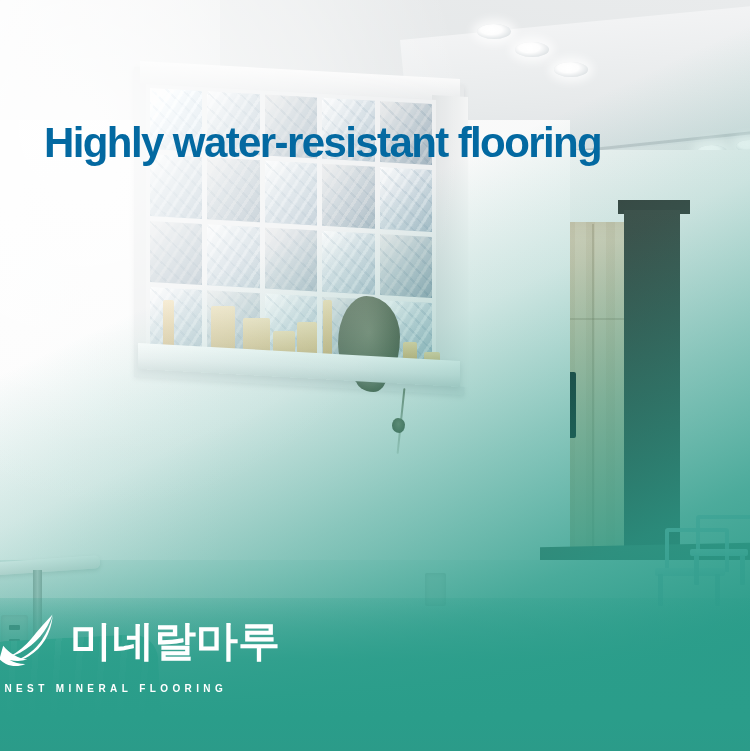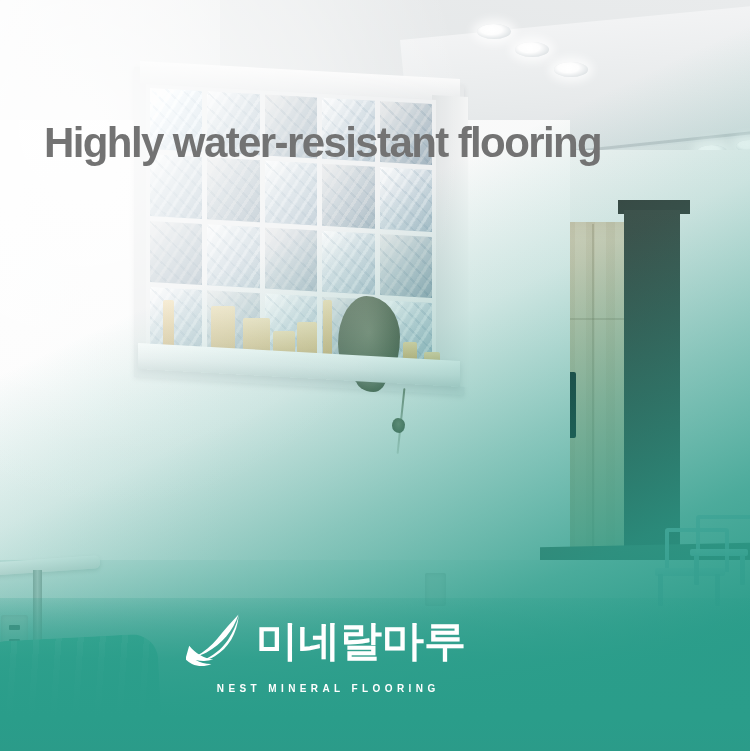--- a/index.html
+++ b/index.html
@@ -343,40 +343,40 @@
     font-size: 25px;
     font-weight: 700;
     color: #262626;
     letter-spacing: -0.2px;
     line-height: 1;
     margin: 0 0 36px 0;
   }
   .headline {
     font-size: 42px;
     font-weight: 700;
-    color: #737373;
+    color: #0369a1;
     letter-spacing: -1.6px;
     line-height: 1.0;
     margin: 0;
     white-space: nowrap;
   }
   .headline .l2 {
     display: block;
     margin-top: 14px;
     letter-spacing: -1.1px;
   }
 
   
   .logo {
     position: absolute;
     left: 0; top: 612px;
     width: 652px;
     display: flex;
     flex-direction: column;
-    align-items: center;
+    align-items: flex-start;
   }
   .logo-row {
     display: flex;
     align-items: center;
     gap: 14px;
   }
   .logo-mark { width: 56px; height: 58px; display:block; }
   .logo-word {
     font-size: 42px;
     font-weight: 700;

